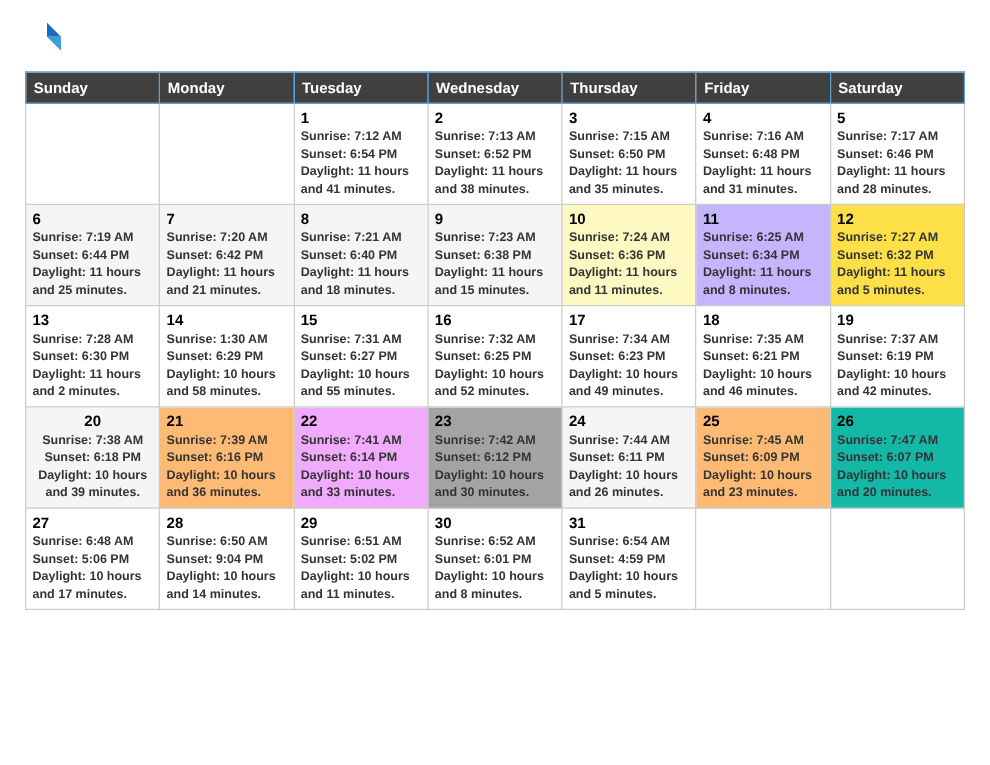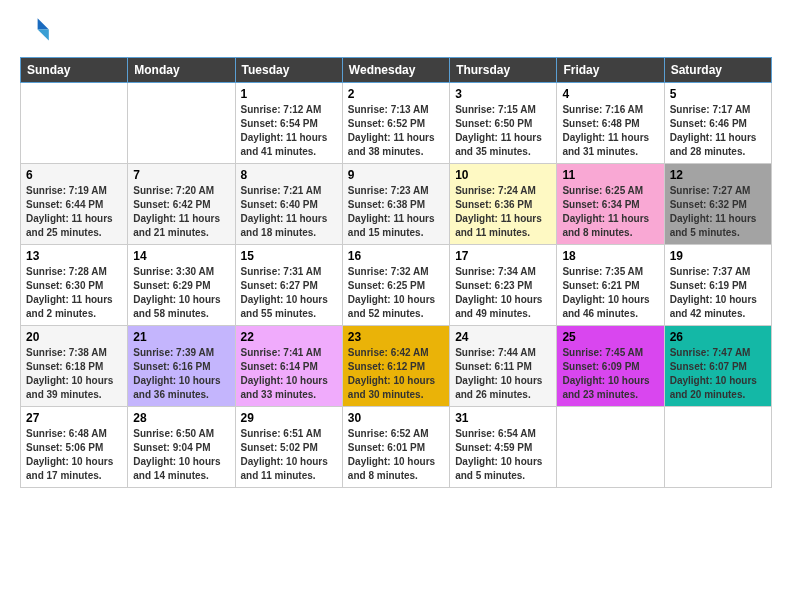--- a/index.html
+++ b/index.html
@@ -182,43 +182,43 @@
             <div class="day-info">Sunrise: 7:23 AM
 Sunset: 6:38 PM
 Daylight: 11 hours and 15 minutes.</div>
           </td>
           <td style="background: #fef9c3;">
             <span class="day-number">10</span>
             <div class="day-info">Sunrise: 7:24 AM
 Sunset: 6:36 PM
 Daylight: 11 hours and 11 minutes.</div>
           </td>
-          <td style="background: #f9a8d4;">
+          <td style="background: #c4b5fd;">
             <span class="day-number">11</span>
             <div class="day-info">Sunrise: 6:25 AM
 Sunset: 6:34 PM
 Daylight: 11 hours and 8 minutes.</div>
           </td>
-          <td style="background: #a3a3a3;">
+          <td style="background: #fde047;">
             <span class="day-number">12</span>
             <div class="day-info">Sunrise: 7:27 AM
 Sunset: 6:32 PM
 Daylight: 11 hours and 5 minutes.</div>
           </td>
         </tr>
         <tr>
           <td>
             <span class="day-number">13</span>
             <div class="day-info">Sunrise: 7:28 AM
 Sunset: 6:30 PM
 Daylight: 11 hours and 2 minutes.</div>
           </td>
           <td>
             <span class="day-number">14</span>
-            <div class="day-info">Sunrise: 3:30 AM
+            <div class="day-info">Sunrise: 1:30 AM
 Sunset: 6:29 PM
 Daylight: 10 hours and 58 minutes.</div>
           </td>
           <td>
             <span class="day-number">15</span>
             <div class="day-info">Sunrise: 7:31 AM
 Sunset: 6:27 PM
 Daylight: 10 hours and 55 minutes.</div>
           </td>
           <td>
@@ -240,51 +240,51 @@
 Daylight: 10 hours and 46 minutes.</div>
           </td>
           <td>
             <span class="day-number">19</span>
             <div class="day-info">Sunrise: 7:37 AM
 Sunset: 6:19 PM
 Daylight: 10 hours and 42 minutes.</div>
           </td>
         </tr>
         <tr>
-          <td style="background: rgb(245, 245, 245);">
+          <td style="background: rgb(245, 245, 245); text-align: center;">
             <span class="day-number">20</span>
             <div class="day-info">Sunrise: 7:38 AM
 Sunset: 6:18 PM
 Daylight: 10 hours and 39 minutes.</div>
           </td>
-          <td style="background: #c4b5fd;">
+          <td style="background: #fdba74;">
             <span class="day-number">21</span>
             <div class="day-info">Sunrise: 7:39 AM
 Sunset: 6:16 PM
 Daylight: 10 hours and 36 minutes.</div>
           </td>
           <td style="background: #f0abfc;">
             <span class="day-number">22</span>
             <div class="day-info">Sunrise: 7:41 AM
 Sunset: 6:14 PM
 Daylight: 10 hours and 33 minutes.</div>
           </td>
-          <td style="background: #eab308; margin-left: 23px;">
+          <td style="background: #a3a3a3; margin-left: 23px;">
             <span class="day-number">23</span>
-            <div class="day-info">Sunrise: 6:42 AM
+            <div class="day-info">Sunrise: 7:42 AM
 Sunset: 6:12 PM
 Daylight: 10 hours and 30 minutes.</div>
           </td>
           <td style="background: rgb(245, 245, 245); margin-top: 30px;">
             <span class="day-number">24</span>
             <div class="day-info">Sunrise: 7:44 AM
 Sunset: 6:11 PM
 Daylight: 10 hours and 26 minutes.</div>
           </td>
-          <td style="background: #d946ef;">
+          <td style="background: #fdba74;">
             <span class="day-number">25</span>
             <div class="day-info">Sunrise: 7:45 AM
 Sunset: 6:09 PM
 Daylight: 10 hours and 23 minutes.</div>
           </td>
           <td style="background: #14b8a6;">
             <span class="day-number">26</span>
             <div class="day-info">Sunrise: 7:47 AM
 Sunset: 6:07 PM
 Daylight: 10 hours and 20 minutes.</div>

